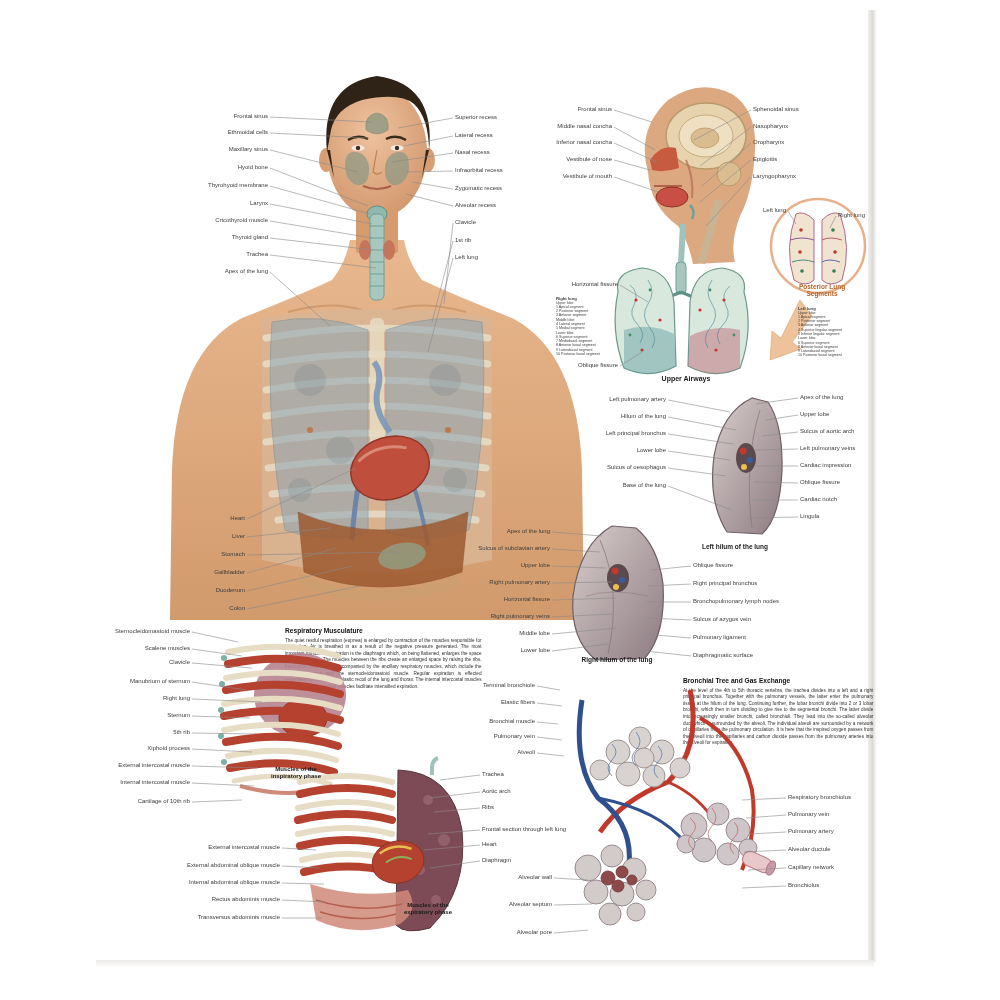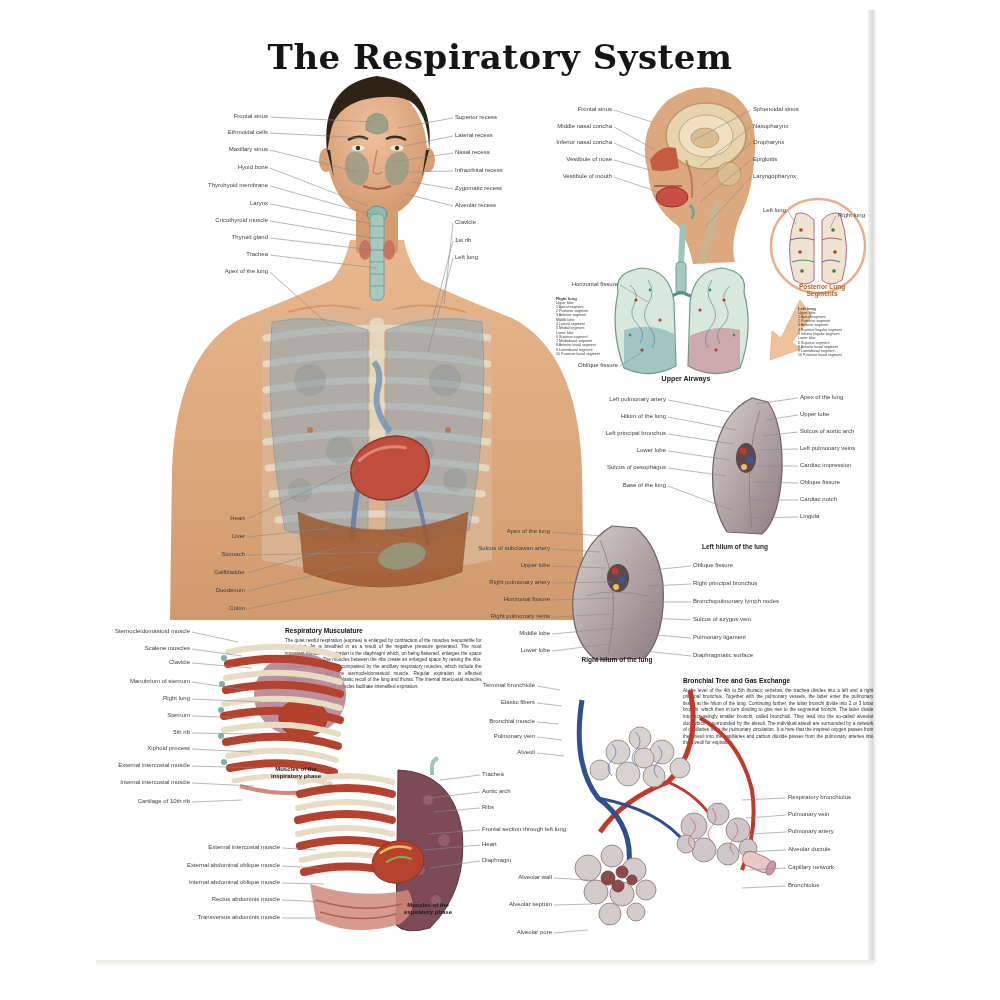--- a/index.html
+++ b/index.html
@@ -24,21 +24,20 @@
   .edge-b{position:absolute;left:96px;top:960px;width:778px;height:8px;z-index:0;
         background:linear-gradient(to bottom,#eceae7,#ffffff);}
 </style>
 </head>
 <body>
 
 <div id="page">
   <div class="edge-r"></div>
   <div class="edge-b"></div>
 
-  <h1 id="poster-title">The Respiratory System</h1>
 
   <svg id="art" viewBox="0 0 1000 1000">
     <defs>
       <radialGradient id="skin" cx="45%" cy="35%" r="80%">
         <stop offset="0%" stop-color="#eec29e"></stop>
           <stop offset="100%" stop-color="#cd9065"></stop>
       </radialGradient>
       <linearGradient id="skin2" x1="0" y1="0" x2="0" y2="1">
         <stop offset="0%" stop-color="#e9b88f"></stop>
           <stop offset="100%" stop-color="#d19a6c"></stop>

